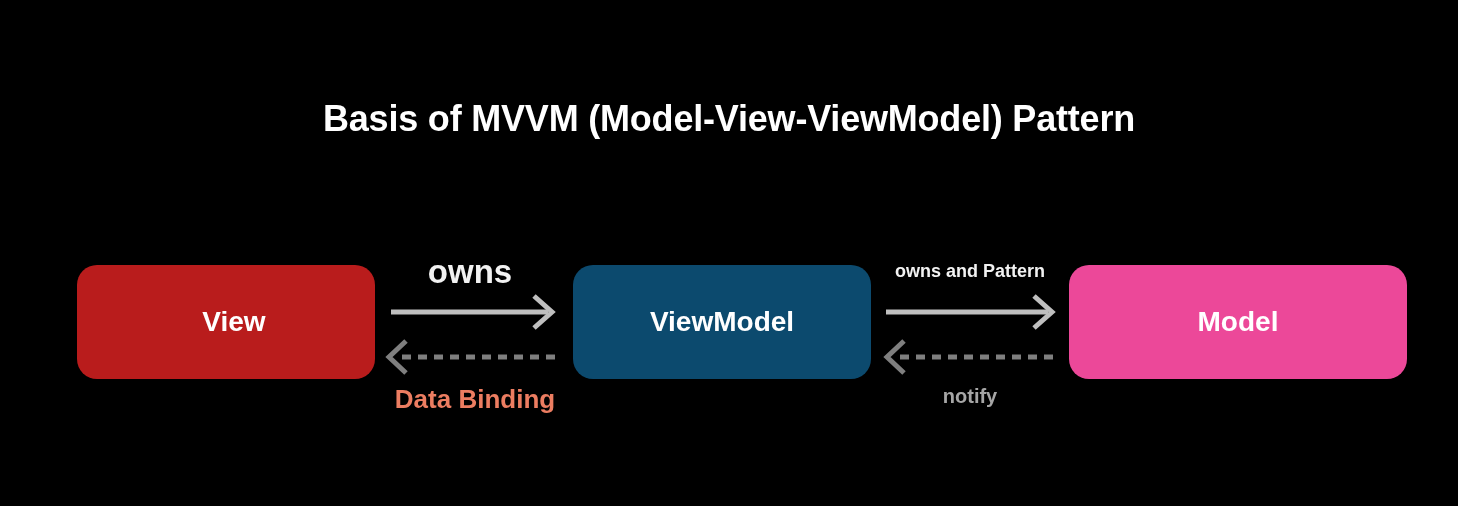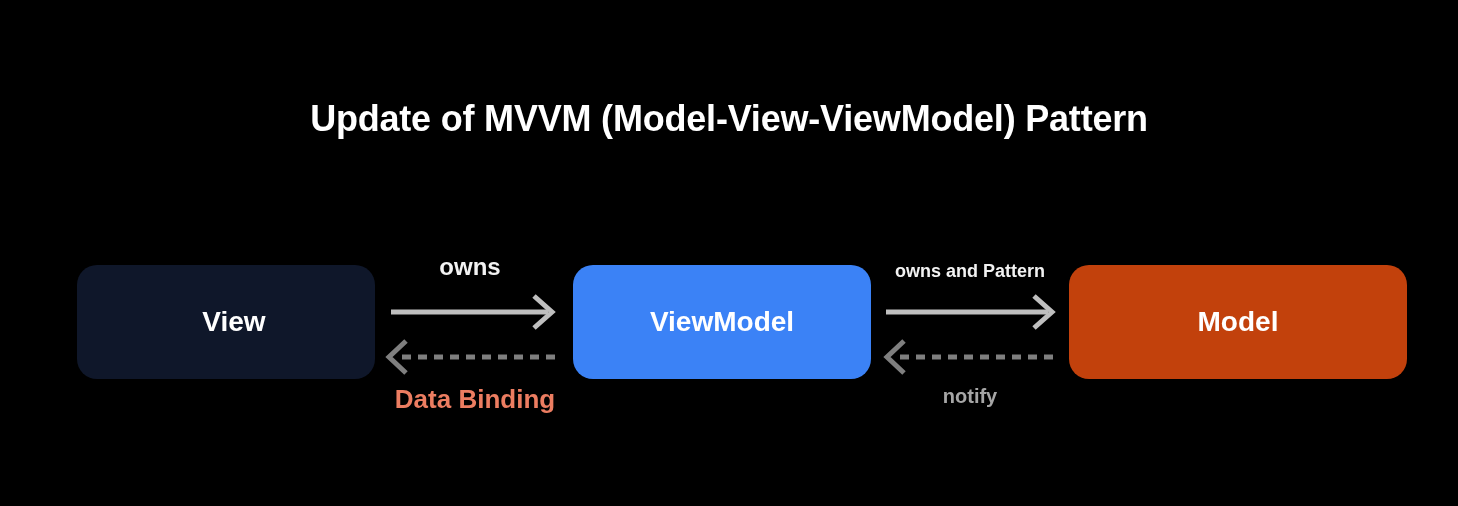--- a/index.html
+++ b/index.html
@@ -80,21 +80,21 @@
     position: absolute;
     text-align: center;
     white-space: nowrap;
     font-weight: bold;
   }
 
   #label-owns {
     left: 380px;
     top: 253px;
     width: 180px;
-    font-size: 24px;
+    font-size: 33px;
     color: #f2f2f2;
   }
   #label-data-binding {
     left: 355px;
     top: 384px;
     width: 240px;
     font-size: 26px;
     color: #ec7d61;
   }
   #label-owns-update {
@@ -110,31 +110,31 @@
     width: 180px;
     font-size: 20px;
     color: #a6a6a6;
   }
 </style>
 </head>
 <body>
 
 <div id="diagram">
 
-  <div class="title" data-bind="diagram.title">Update of MVVM (Model-View-ViewModel) Pattern</div>
+  <div class="title" data-bind="diagram.title">Basis of MVVM (Model-View-ViewModel) Pattern</div>
 
-  <div class="node" id="node-view" style="background:#0f172a;padding-left:16px;">
+  <div class="node" id="node-view" style="background:#b91c1c;padding-left:16px;">
     <span class="node-label" data-bind="diagram.nodes.0.label">View</span>
   </div>
 
-  <div class="node" id="node-viewmodel" style="background:#3b82f6;">
+  <div class="node" id="node-viewmodel" style="background:#0c4a6e;">
     <span class="node-label" data-bind="diagram.nodes.1.label">ViewModel</span>
   </div>
 
-  <div class="node" id="node-model" style="background:#c2410c;">
+  <div class="node" id="node-model" style="background:#ec4899;">
     <span class="node-label" data-bind="diagram.nodes.2.label">Model</span>
   </div>
 
   <div class="arrow-group" id="arrows-left">
     <svg class="arrow-svg" width="180" height="180" viewBox="0 0 180 180">
 
       <g>
         <line x1="11" y1="62" x2="168" y2="62" stroke="#bfbfbf" stroke-width="5"></line>
         <polyline points="154,46 172,62 154,78" fill="none" stroke="#bfbfbf" stroke-width="5" stroke-linecap="butt" stroke-linejoin="miter"></polyline>
       </g>

